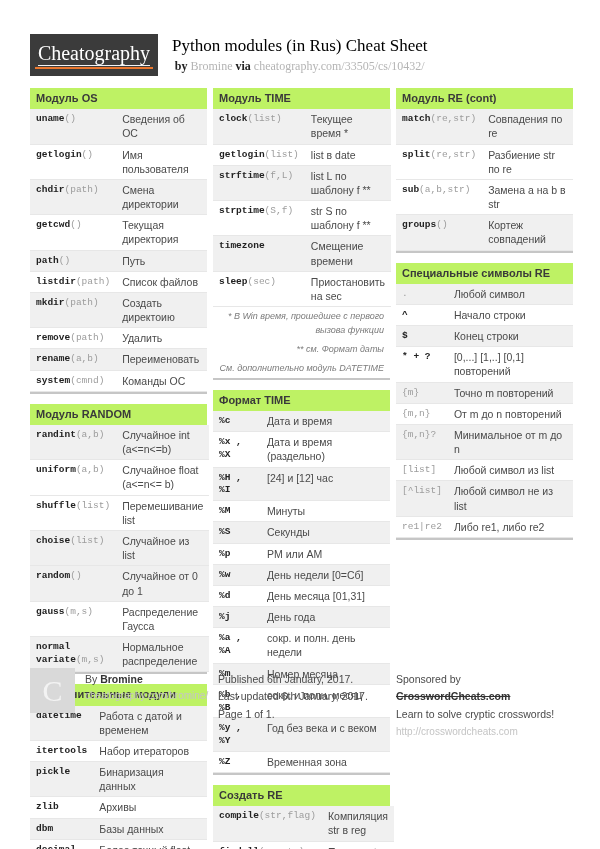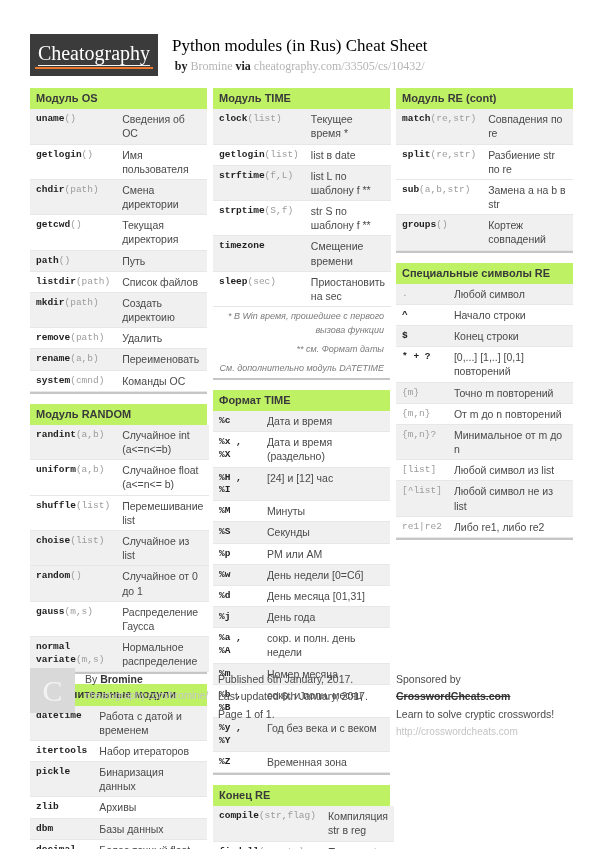--- a/index.html
+++ b/index.html
@@ -311,21 +311,21 @@
               <div class="cell code"><span class="fn">%y , %Y</span></div>
               <div class="cell desc">Год без века и с веком</div>
             </div>
             <div class="trow">
               <div class="cell code"><span class="fn">%Z</span></div>
               <div class="cell desc">Временная зона</div>
             </div>
           </div>
         </section>
         <section class="cheat-table">
-          <div class="t-title">Конец RE</div>
+          <div class="t-title">Создать RE</div>
           <div class="tbody">
             <div class="trow odd">
               <div class="cell code"><span class="fn">compile</span><span class="args">(str,flag)</span></div>
               <div class="cell desc">Компиляция str в reg</div>
             </div>
             <div class="trow">
               <div class="cell code"><span class="fn">findall</span><span class="args">(re,str)</span></div>
               <div class="cell desc">Поиск в str по re</div>
             </div>
           </div>

